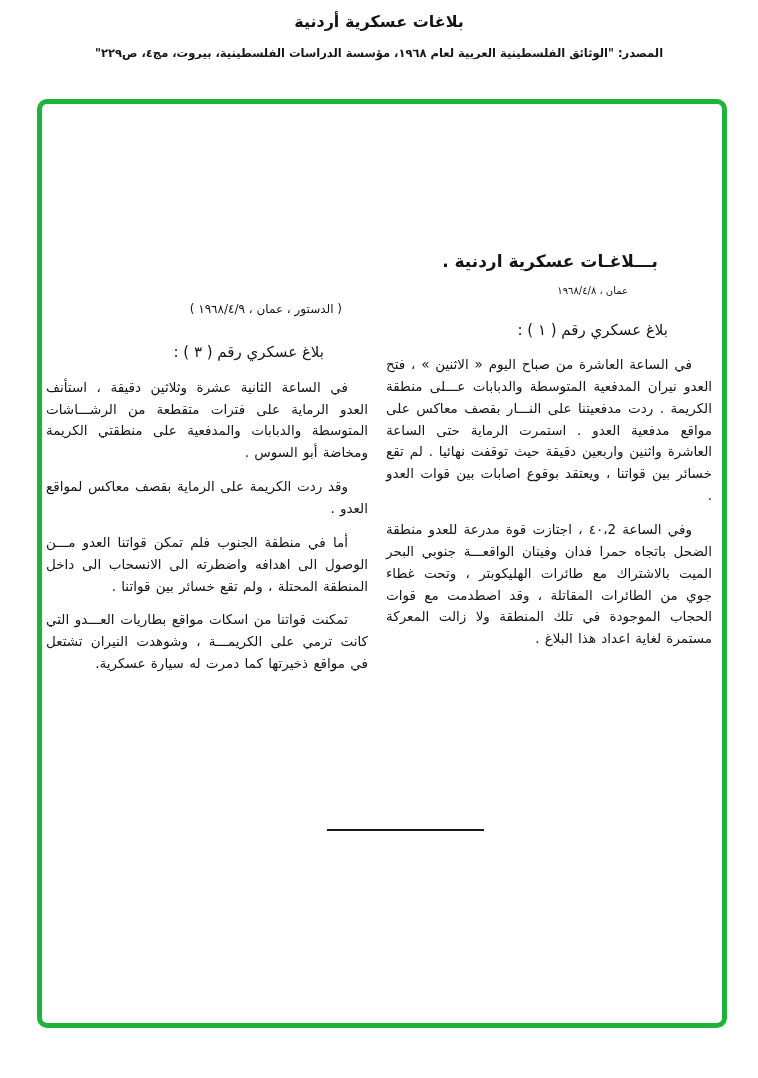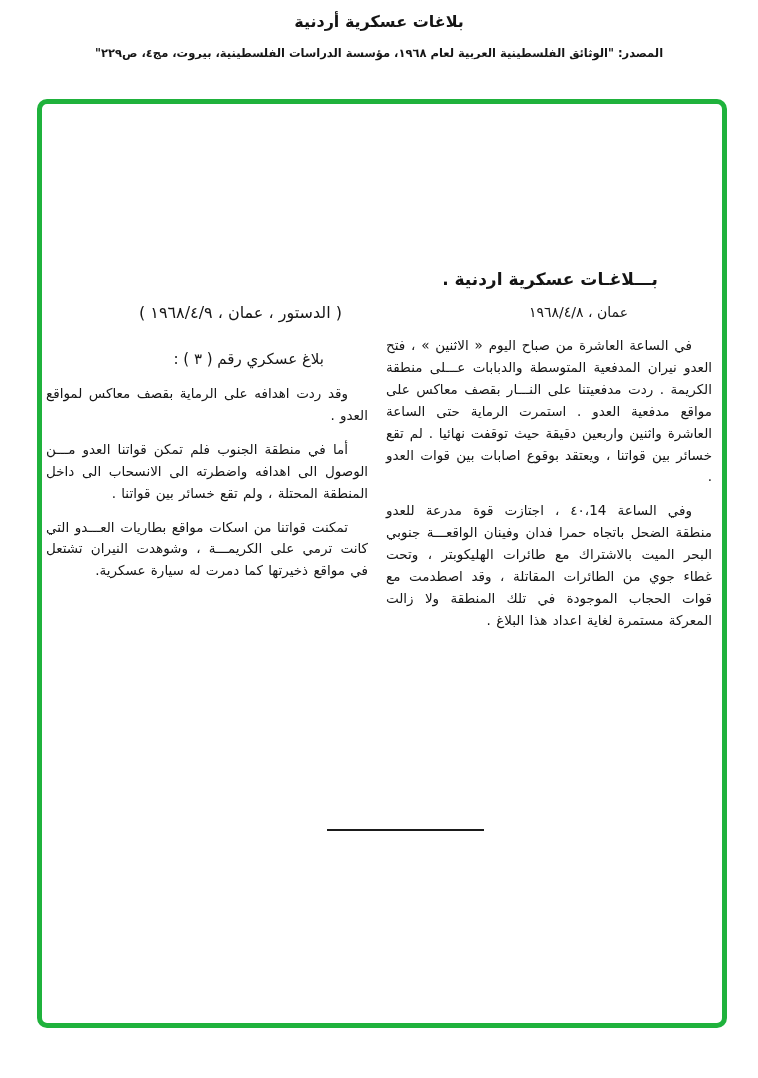--- a/index.html
+++ b/index.html
@@ -29,37 +29,37 @@
     background: transparent;
   }
 
   .col {
     position: absolute;
     direction: rtl;
     text-align: justify;
     font-size: 13.5px;
     line-height: 1.62;
   }
-  .col-right { right: 46px; top: 266px; width: 326px; }
+  .col-right { right: 46px; top: 248px; width: 326px; }
   .col-left  { right: 390px; top: 300px; width: 322px; }
 
   .col-heading {
     font-size: 17px; font-weight: bold;
     padding-right: 54px;
     text-align: right;
     letter-spacing: 0;
   }
   .dateline-right {
-    font-size: 14px;
+    font-size: 10px;
     padding-right: 84px;
     margin-top: 7px;
     text-align: right;
   }
   .dateline-left {
-    font-size: 16px;
+    font-size: 12px;
     padding-right: 26px;
     text-align: right;
     margin-bottom: 21px;
   }
   .communique-title {
     margin-top: 19px;
     text-align: right;
     text-indent: 44px;
     font-size: 15px;
   }
@@ -83,29 +83,31 @@
   <div class="page-title">بلاغات عسكرية أردنية</div>
 
   <div class="source-line">المصدر: "الوثائق الفلسطينية العربية لعام ١٩٦٨، مؤسسة الدراسات الفلسطينية، بيروت، مج٤، ص٢٢٩"</div>
 
   <div class="page-border" style="border-color: rgb(31, 178, 60);"></div>
 
   <div class="col col-right">
     <div class="col-heading">بـــلاغـات عسكرية اردنية .</div>
     <div class="dateline-right">عمان ، ١٩٦٨/٤/٨</div>
 
+    <div class="communique-title">بلاغ عسكري رقم ( ١ ) :</div>
     <div class="para">في الساعة العاشرة من صباح اليوم « الاثنين » ، فتح العدو نيران المدفعية المتوسطة والدبابات عـــلى منطقة الكريمة . ردت مدفعيتنا على النـــار بقصف معاكس على مواقع مدفعية العدو . استمرت الرماية حتى الساعة العاشرة واثنين واربعين دقيقة حيث توقفت نهائيا . لم تقع خسائر بين قواتنا ، ويعتقد بوقوع اصابات بين قوات العدو .</div>
 
-    <div class="para">وفي الساعة ٤٠،14 ، اجتازت قوة مدرعة للعدو منطقة الضحل باتجاه حمرا فدان وفينان الواقعـــة جنوبي البحر الميت بالاشتراك مع طائرات الهليكوبتر ، وتحت غطاء جوي من الطائرات المقاتلة ، وقد اصطدمت مع قوات الحجاب الموجودة في تلك المنطقة ولا زالت المعركة مستمرة لغاية اعداد هذا البلاغ .</div>
+    <div class="para">وفي الساعة ٤٠،2 ، اجتازت قوة مدرعة للعدو منطقة الضحل باتجاه حمرا فدان وفينان الواقعـــة جنوبي البحر الميت بالاشتراك مع طائرات الهليكوبتر ، وتحت غطاء جوي من الطائرات المقاتلة ، وقد اصطدمت مع قوات الحجاب الموجودة في تلك المنطقة ولا زالت المعركة مستمرة لغاية اعداد هذا البلاغ .</div>
   </div>
 
   <div class="col col-left">
     <div class="dateline-left">( الدستور ، عمان ، ١٩٦٨/٤/٩ )</div>
 
     <div class="communique-title">بلاغ عسكري رقم ( ٣ ) :</div>
-    <div class="para">وقد ردت اهدافه على الرماية بقصف معاكس لمواقع العدو .</div>
+    <div class="para">في الساعة الثانية عشرة وثلاثين دقيقة ، استأنف العدو الرماية على فترات متقطعة من الرشـــاشات المتوسطة والدبابات والمدفعية على منطقتي الكريمة ومخاضة أبو السوس .</div>
+    <div class="para">وقد ردت الكريمة على الرماية بقصف معاكس لمواقع العدو .</div>
     <div class="para">أما في منطقة الجنوب فلم تمكن قواتنا العدو مـــن الوصول الى اهدافه واضطرته الى الانسحاب الى داخل المنطقة المحتلة ، ولم تقع خسائر بين قواتنا .</div>
     <div class="para">تمكنت قواتنا من اسكات مواقع بطاريات العـــدو التي كانت ترمي على الكريمـــة ، وشوهدت النيران تشتعل في مواقع ذخيرتها كما دمرت له سيارة عسكرية.</div>
   </div>
 
   <div class="section-divider"></div>
 
 </div>
 
 </body></html>

